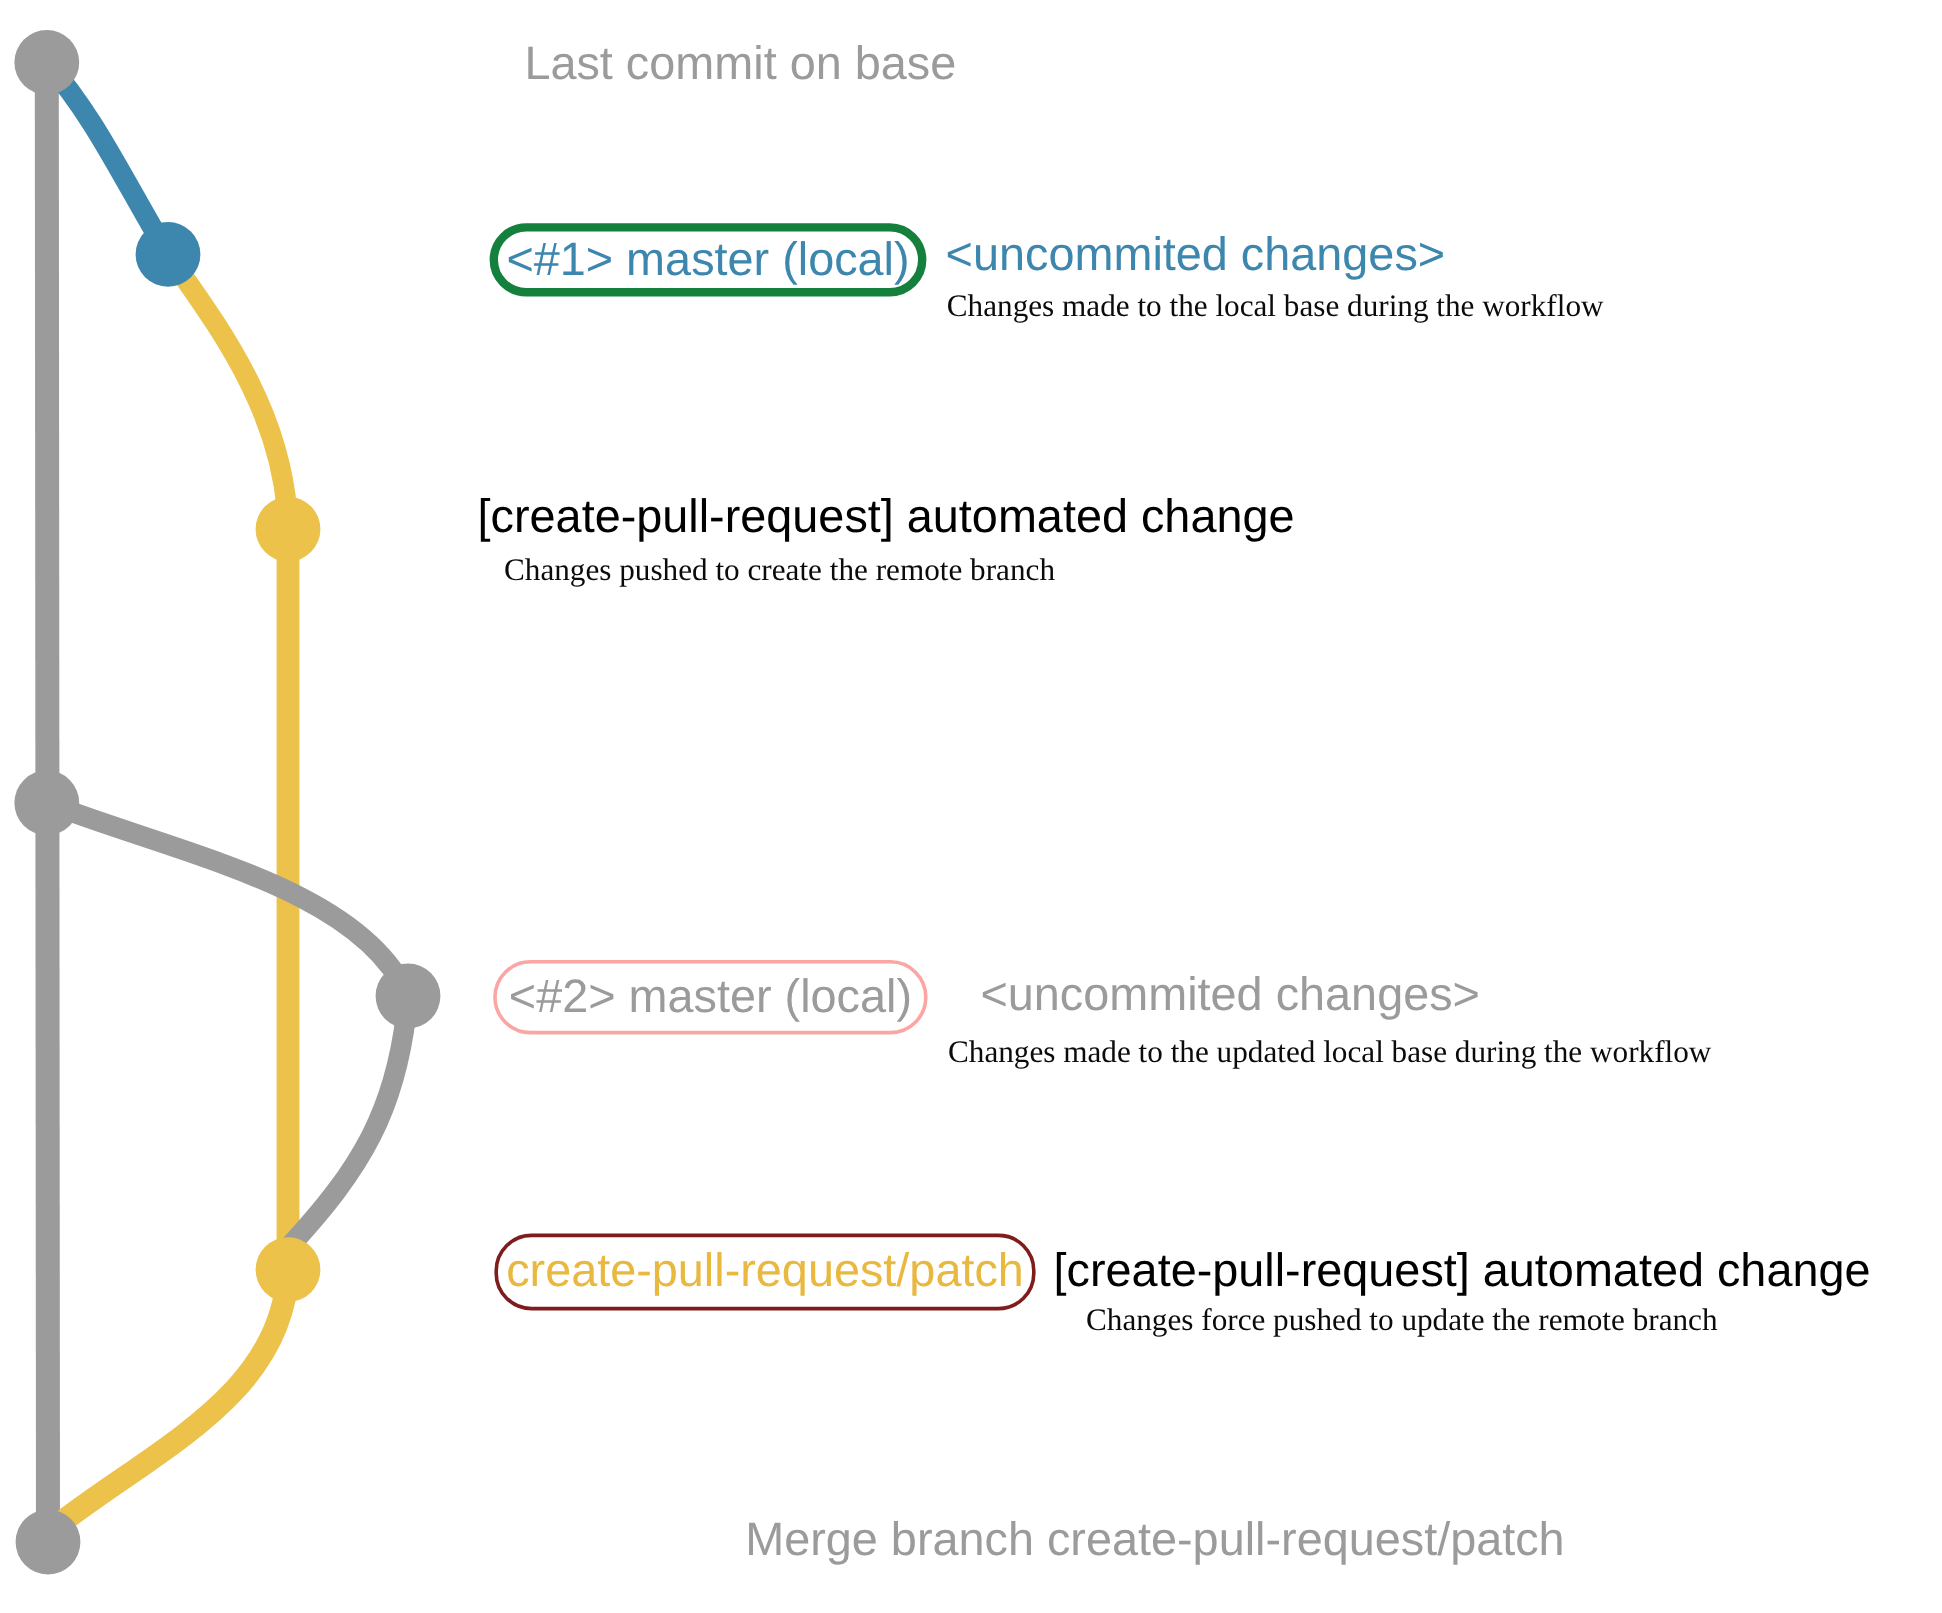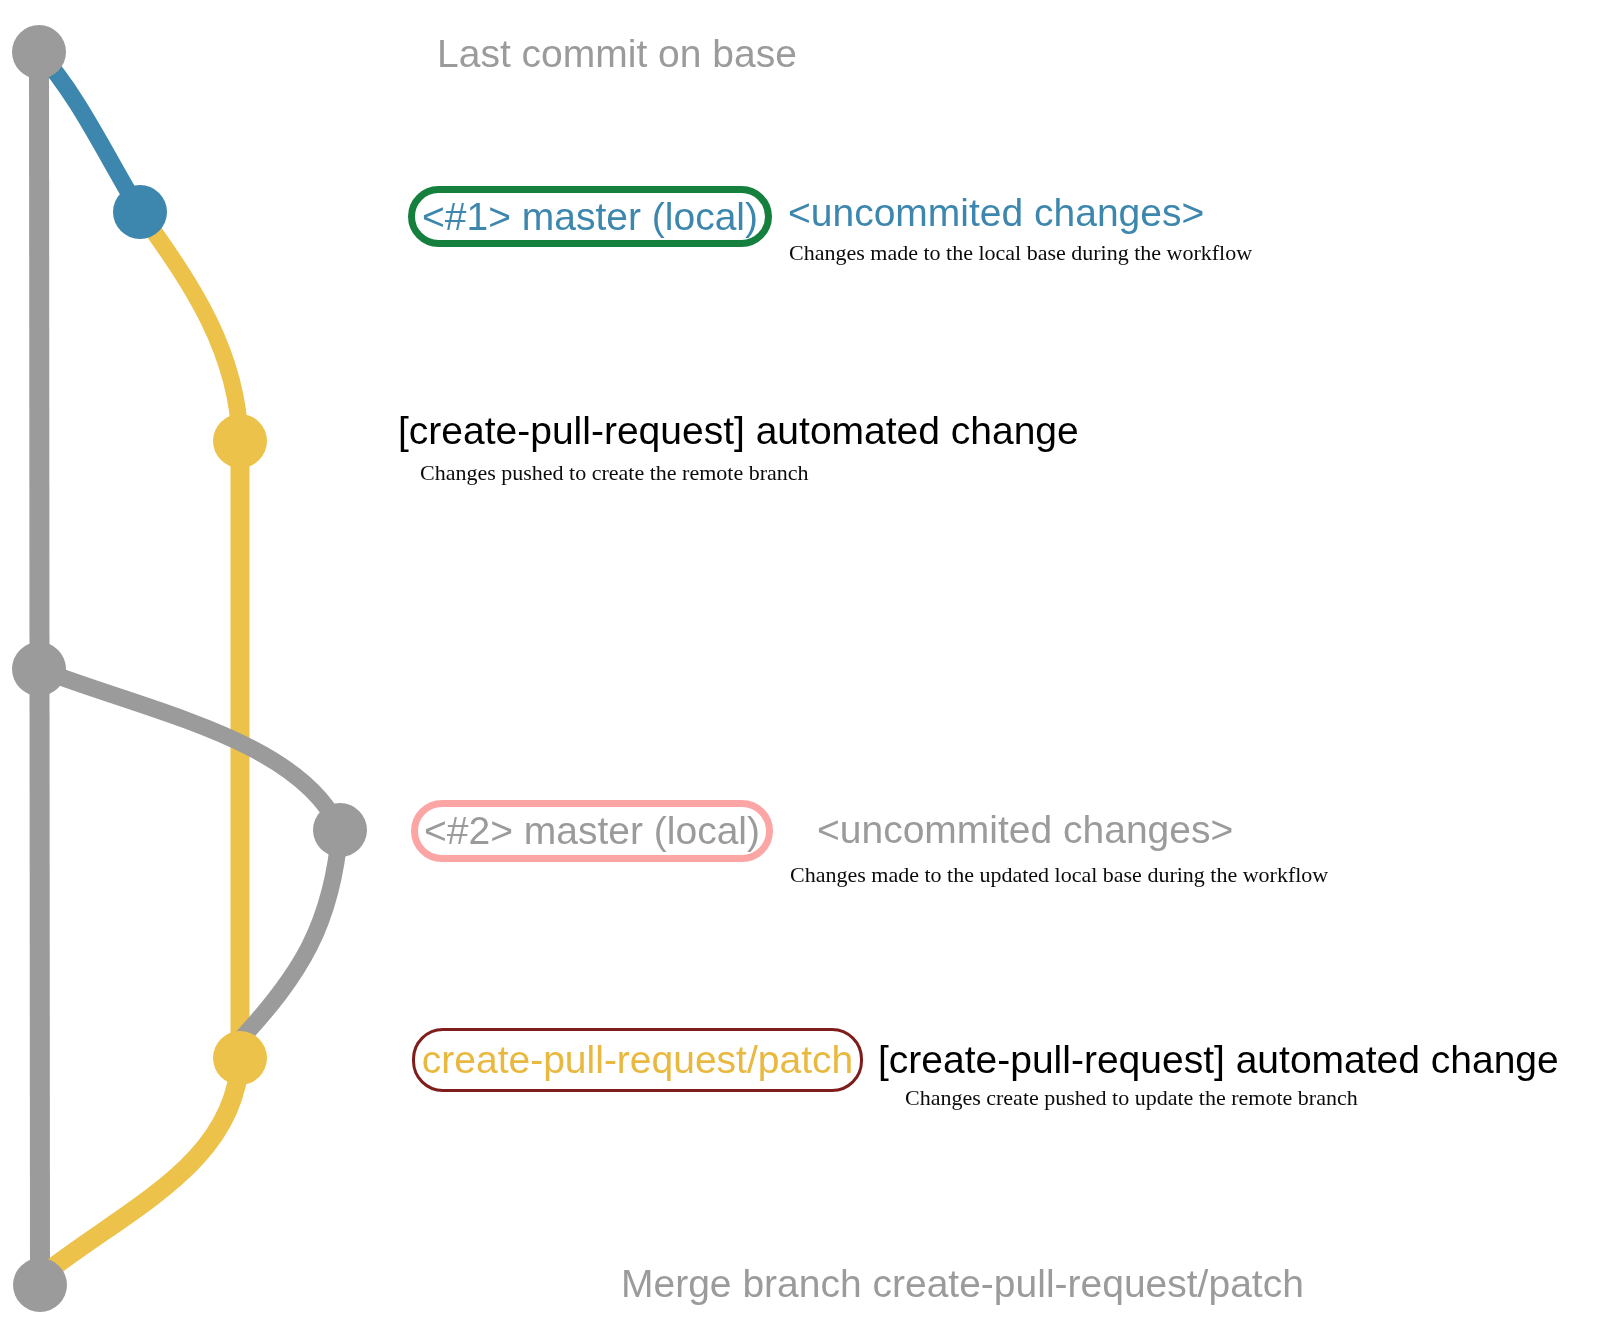--- a/index.html
+++ b/index.html
@@ -6,35 +6,35 @@
   #stage{
     position:relative;
     width:1618px;height:1344px;
     background:#ffffff;
     overflow:hidden;
     font-family:"Liberation Sans", sans-serif;
   }
   #graph-svg{position:absolute;left:0;top:0;}
   .txt{position:absolute;white-space:nowrap;line-height:1.05;}
   .sans{font-family:"Liberation Sans", sans-serif;}
-  .serif{font-family:"Liberation Serif", serif;font-size:22px;color:#0b0b0b;}
+  .serif{font-family:"Liberation Serif", serif;font-size:26px;color:#0b0b0b;}
   .t-gray{color:#9b9b9b;font-size:39px;margin-left:29px;}
   .t-blue{color:#3d87ae;font-size:39px;}
   .t-yellow{color:#000000;font-size:39px;}
   .badge{
     position:absolute;
     display:flex;align-items:center;justify-content:center;
     box-sizing:border-box;
     border-radius:31px;
     background:#ffffff;
     font-size:39px;
     white-space:nowrap;
   }
   .badge.b-blue{border:7px solid #15803d;color:#3d87ae;}
-  .badge.b-gray{border:7px solid #fca5a5;color:#9b9b9b;}
+  .badge.b-gray{border:3px solid #fca5a5;color:#9b9b9b;}
   .badge.b-yellow{border:3px solid #7f1d1d;color:#e9b83e;}
 </style>
 </head>
 <body>
 
 <div id="stage">
 
   <svg id="graph-svg" width="1618" height="1344" viewBox="0 0 1618 1344">
 
     <path d="M 39 52 L 40 1285" fill="none" stroke-width="20" stroke="#9b9b9b"></path>
@@ -75,17 +75,17 @@
   <div class="badge b-gray" style="left:411px;top:800px;width:362px;height:62px;">
     <span>&lt;#2&gt; master (local)</span>
   </div>
   <div class="txt sans t-gray" style="left:788px;top:810px;">&lt;uncommited changes&gt;</div>
   <div class="txt serif" style="left:790px;top:863px;">Changes made to the updated local base during the workflow</div>
 
   <div class="badge b-yellow" style="left:412px;top:1028px;width:451px;height:64px;">
     <span>create-pull-request/patch</span>
   </div>
   <div class="txt sans t-yellow" style="left:878px;top:1040px;">[create-pull-request] automated change</div>
-  <div class="txt serif" style="left:905px;top:1086px;">Changes create pushed to update the remote branch</div>
+  <div class="txt serif" style="left:905px;top:1086px;">Changes force pushed to update the remote branch</div>
 
   <div class="txt sans t-gray" style="left:592px;top:1264px;">Merge branch create-pull-request/patch</div>
 
 </div>
 
 </body></html>

